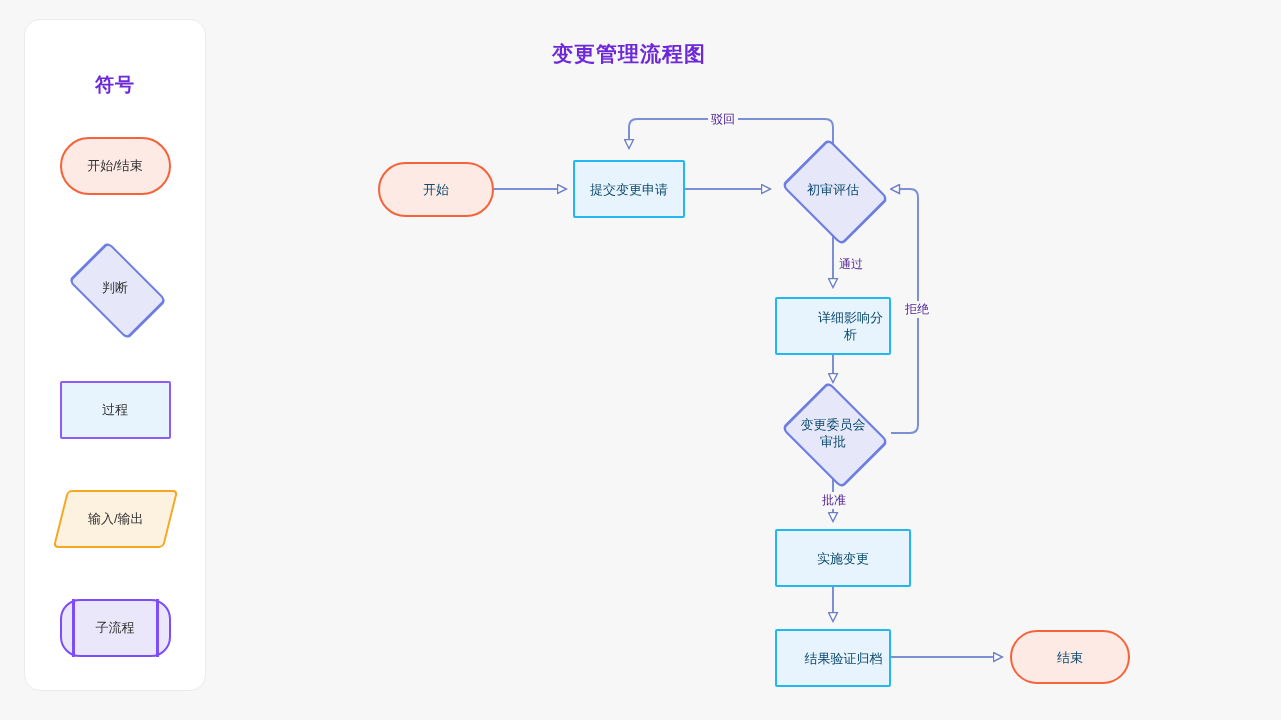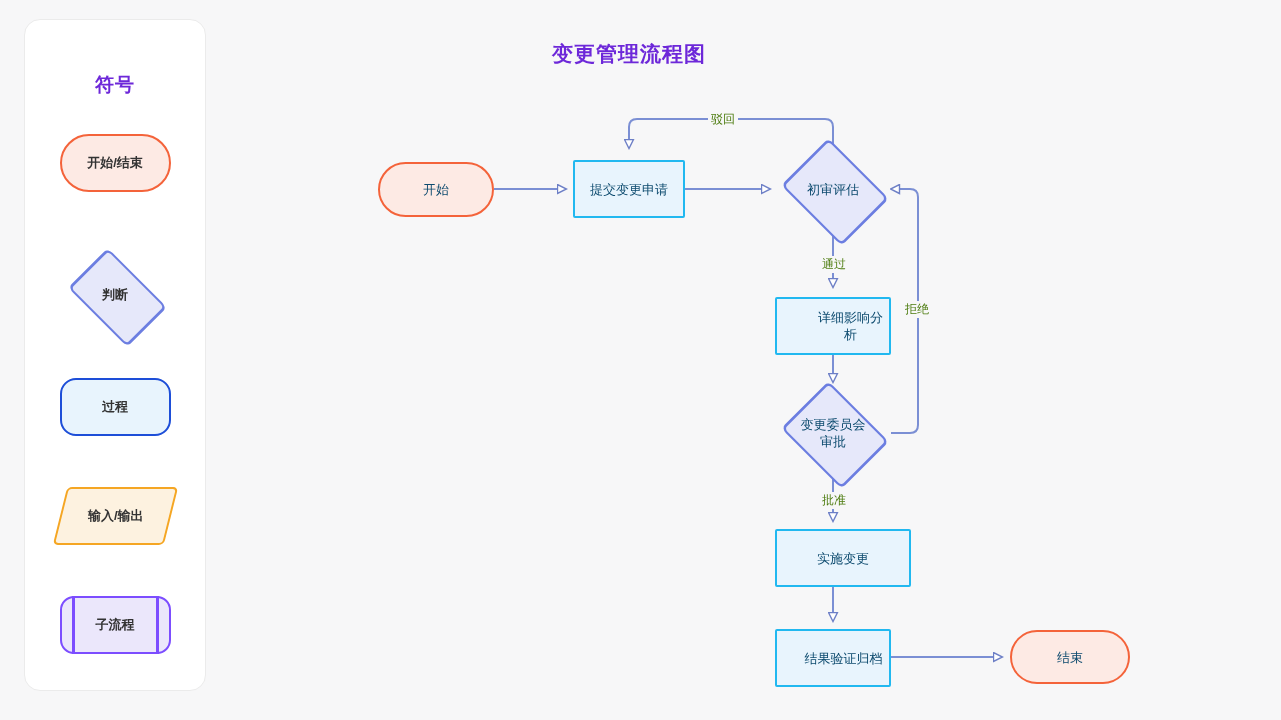--- a/index.html
+++ b/index.html
@@ -42,22 +42,22 @@
     font-weight: bold;
     color: #6d28d9;
     letter-spacing: 1px;
   }
   .legend-item {
     position: absolute;
     left: 0;
     width: 100%;
     height: 64px;
     display: flex;
+    align-items: center;
     justify-content: center;
-    font-weight: bold;
   }
   .legend-item.i0 { top: 114px; }
   .legend-item.i1 { top: 236px; }
   .legend-item.i2 { top: 358px; }
   .legend-item.i3 { top: 467px; }
   .legend-item.i4 { top: 576px; }
 
   .lg-shape {
     position: relative;
     width: 111px;
@@ -76,22 +76,22 @@
   }
 
   
   .sh-terminator {
     background: #fdeae4;
     border: 2px solid #f4633a;
     border-radius: 29px;
   }
   .sh-process {
     background: #e8f4fd;
-    border: 2px solid #1d4ed8;
-    border-radius: 16px;
+    border: 2px solid #8b5cf6;
+    border-radius: 2px;
   }
   .sh-decision-wrap {
     width: 116px;
     height: 78px;
   }
   .sh-decision-bg {
     position: absolute;
     left: 50%;
     top: 50%;
     width: 55px;
@@ -106,21 +106,21 @@
   .sh-io {
     background: #fdf2e0;
     border: 2px solid #f5a623;
     border-radius: 5px;
     transform: skewX(-14deg);
   }
   .sh-io .lg-label { transform: skewX(14deg); }
   .sh-subprocess {
     background: #ebe7fb;
     border: 2px solid #7c4dff;
-    border-radius: 14px;
+    border-radius: 20px;
   }
   .sh-subprocess .bar {
     position: absolute;
     top: -2px;
     bottom: -2px;
     width: 3px;
     background: #7c4dff;
     z-index: 2;
   }
   .sh-subprocess .bar.left { left: 10px; }
@@ -197,21 +197,21 @@
     left: 0;
     top: 0;
     width: 1051px;
     height: 720px;
     z-index: 1;
     pointer-events: none;
   }
   .edge-label {
     position: absolute;
     font-size: 12px;
-    color: #4d7c0f;
+    color: #4c1d95;
     background: #f7f7f8;
     padding: 0 3px;
     white-space: nowrap;
     z-index: 2;
   }
 </style>
 </head>
 <body style="background: rgb(247, 247, 248);">
 
 <div id="root">
@@ -279,21 +279,21 @@
 
         <path d="M603,478 L603,521" marker-end="url(#ah)"></path>
 
         <path d="M603,587 L603,621" marker-end="url(#ah)"></path>
 
         <path d="M660,657 L772,657" marker-end="url(#ah)"></path>
       </g>
     </svg>
 
     <div class="edge-label" style="left:478px; top:111px;">驳回</div>
-    <div class="edge-label" style="left:589px; top:256px;">通过</div>
+    <div class="edge-label" style="left:606px; top:256px;">通过</div>
     <div class="edge-label" style="left:672px; top:301px;">拒绝</div>
     <div class="edge-label" style="left:589px; top:492px;">批准</div>
 
     <div class="node n-terminator" style="left:148px; top:162px; width:116px; height:55px;">
       <span class="node-label">开始</span>
     </div>
 
     <div class="node n-process" style="left:343px; top:160px; width:112px; height:58px;">
       <span class="node-label">提交变更申请</span>
     </div>

